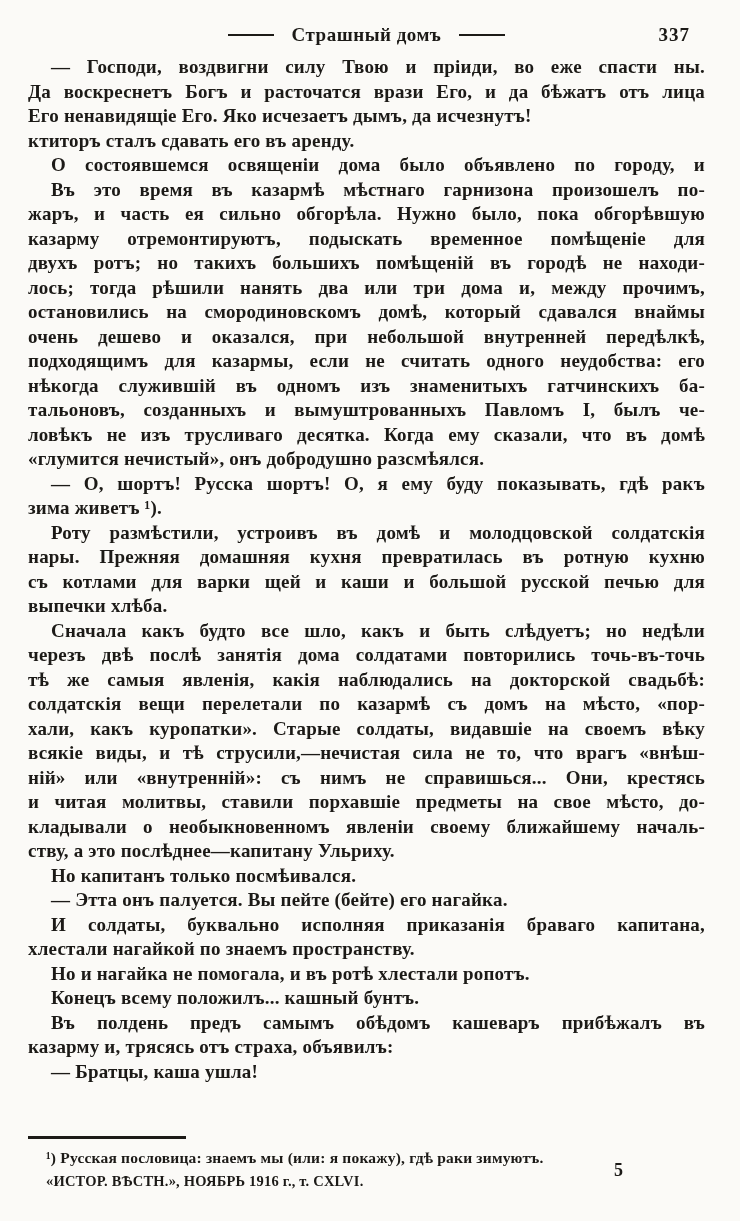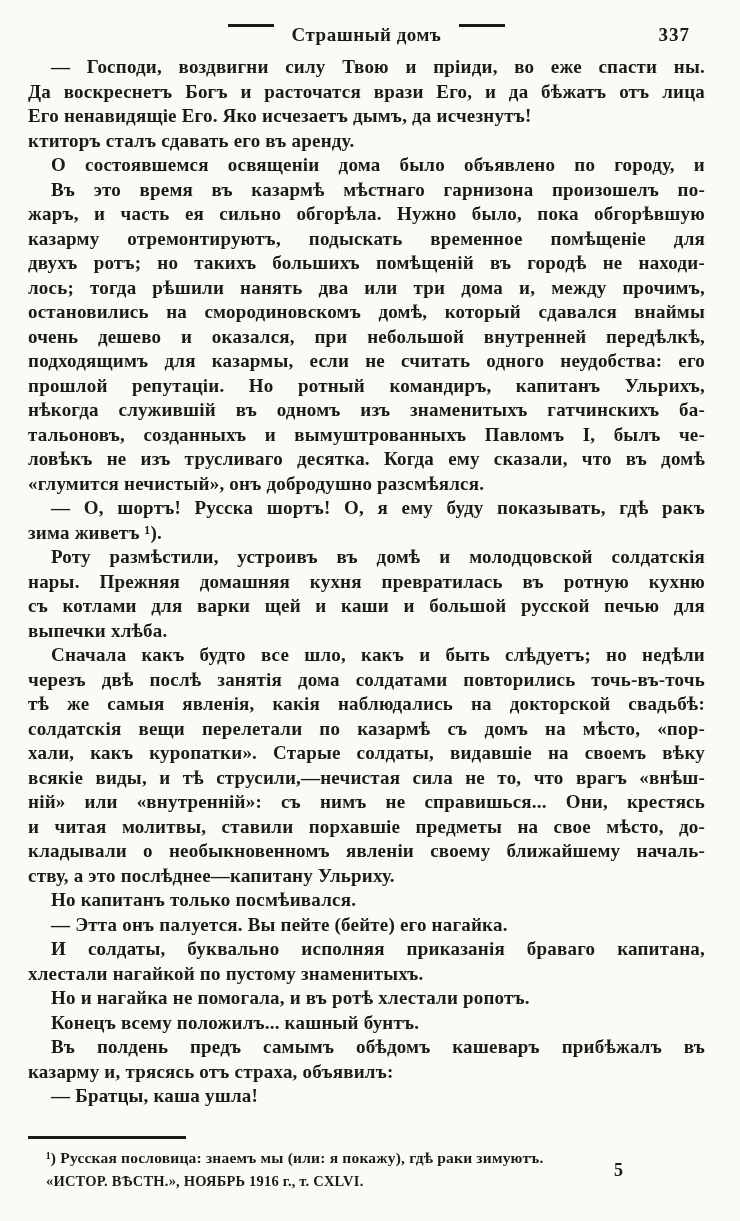--- a/index.html
+++ b/index.html
@@ -5,21 +5,21 @@
   html,body{margin:0;padding:0;background:#e8e6e2;}
   :root{ --ink:#1c1a17; --paper:#fbfaf7; }
   .page{
     position:relative; width:740px; height:1221px; margin:0 auto;
     background:var(--paper); color:var(--ink); overflow:hidden;
     font-family:"Liberation Serif","DejaVu Serif",serif; font-weight:700;
   }
   
   .running-head{
     position:absolute; top:24px; left:28px; width:677px;
-    display:flex; justify-content:center;
+    display:flex; align-items:center; justify-content:center;
     font-size:19px; letter-spacing:.5px; white-space:nowrap;
   }
   .head-dash{ display:inline-block; width:46px; height:2.5px; background:var(--ink); margin:0 18px; }
   .folio{
     position:absolute; top:24px; right:50px; font-size:19px; letter-spacing:1px;
   }
   
   .body-text{
     position:absolute; left:28px; top:55px; width:677px;
     font-size:19px; line-height:24.5px; letter-spacing:.2px;
@@ -65,21 +65,20 @@
       </div>
       <div>
         <div class="line first">Въ это время въ казармѣ мѣстнаго гарнизона произошелъ по-</div>
         <div class="line">жаръ, и часть ея сильно обгорѣла. Нужно было, пока обгорѣвшую</div>
         <div class="line">казарму отремонтируютъ, подыскать временное помѣщеніе для</div>
         <div class="line">двухъ ротъ; но такихъ большихъ помѣщеній въ городѣ не находи-</div>
         <div class="line">лось; тогда рѣшили нанять два или три дома и, между прочимъ,</div>
         <div class="line">остановились на смородиновскомъ домѣ, который сдавался внаймы</div>
         <div class="line">очень дешево и оказался, при небольшой внутренней передѣлкѣ,</div>
         <div class="line">подходящимъ для казармы, если не считать одного неудобства: его</div>
-        <div class="line">прошлой репутаціи. Но ротный командиръ, капитанъ Ульрихъ,</div>
         <div class="line">нѣкогда служившій въ одномъ изъ знаменитыхъ гатчинскихъ ба-</div>
         <div class="line">тальоновъ, созданныхъ и вымуштрованныхъ Павломъ I, былъ че-</div>
         <div class="line">ловѣкъ не изъ трусливаго десятка. Когда ему сказали, что въ домѣ</div>
         <div class="line last">«глумится нечистый», онъ добродушно разсмѣялся.</div>
       </div>
       <div>
         <div class="line first">— О, шортъ! Русска шортъ! О, я ему буду показывать, гдѣ ракъ</div>
         <div class="line last">зима живетъ ¹).</div>
       </div>
       <div>
@@ -101,21 +100,21 @@
         <div class="line last">ству, а это послѣднее—капитану Ульриху.</div>
       </div>
       <div>
         <div class="line first last">Но капитанъ только посмѣивался.</div>
       </div>
       <div>
         <div class="line first last">— Этта онъ палуется. Вы пейте (бейте) его нагайка.</div>
       </div>
       <div>
         <div class="line first">И солдаты, буквально исполняя приказанія браваго капитана,</div>
-        <div class="line last">хлестали нагайкой по пустому знаменитыхъ.</div>
+        <div class="line last">хлестали нагайкой по знаемъ пространству.</div>
       </div>
       <div>
         <div class="line first last">Но и нагайка не помогала, и въ ротѣ хлестали ропотъ.</div>
       </div>
       <div>
         <div class="line first last">Конецъ всему положилъ... кашный бунтъ.</div>
       </div>
       <div>
         <div class="line first">Въ полдень предъ самымъ обѣдомъ кашеваръ прибѣжалъ въ</div>
         <div class="line last">казарму и, трясясь отъ страха, объявилъ:</div>

